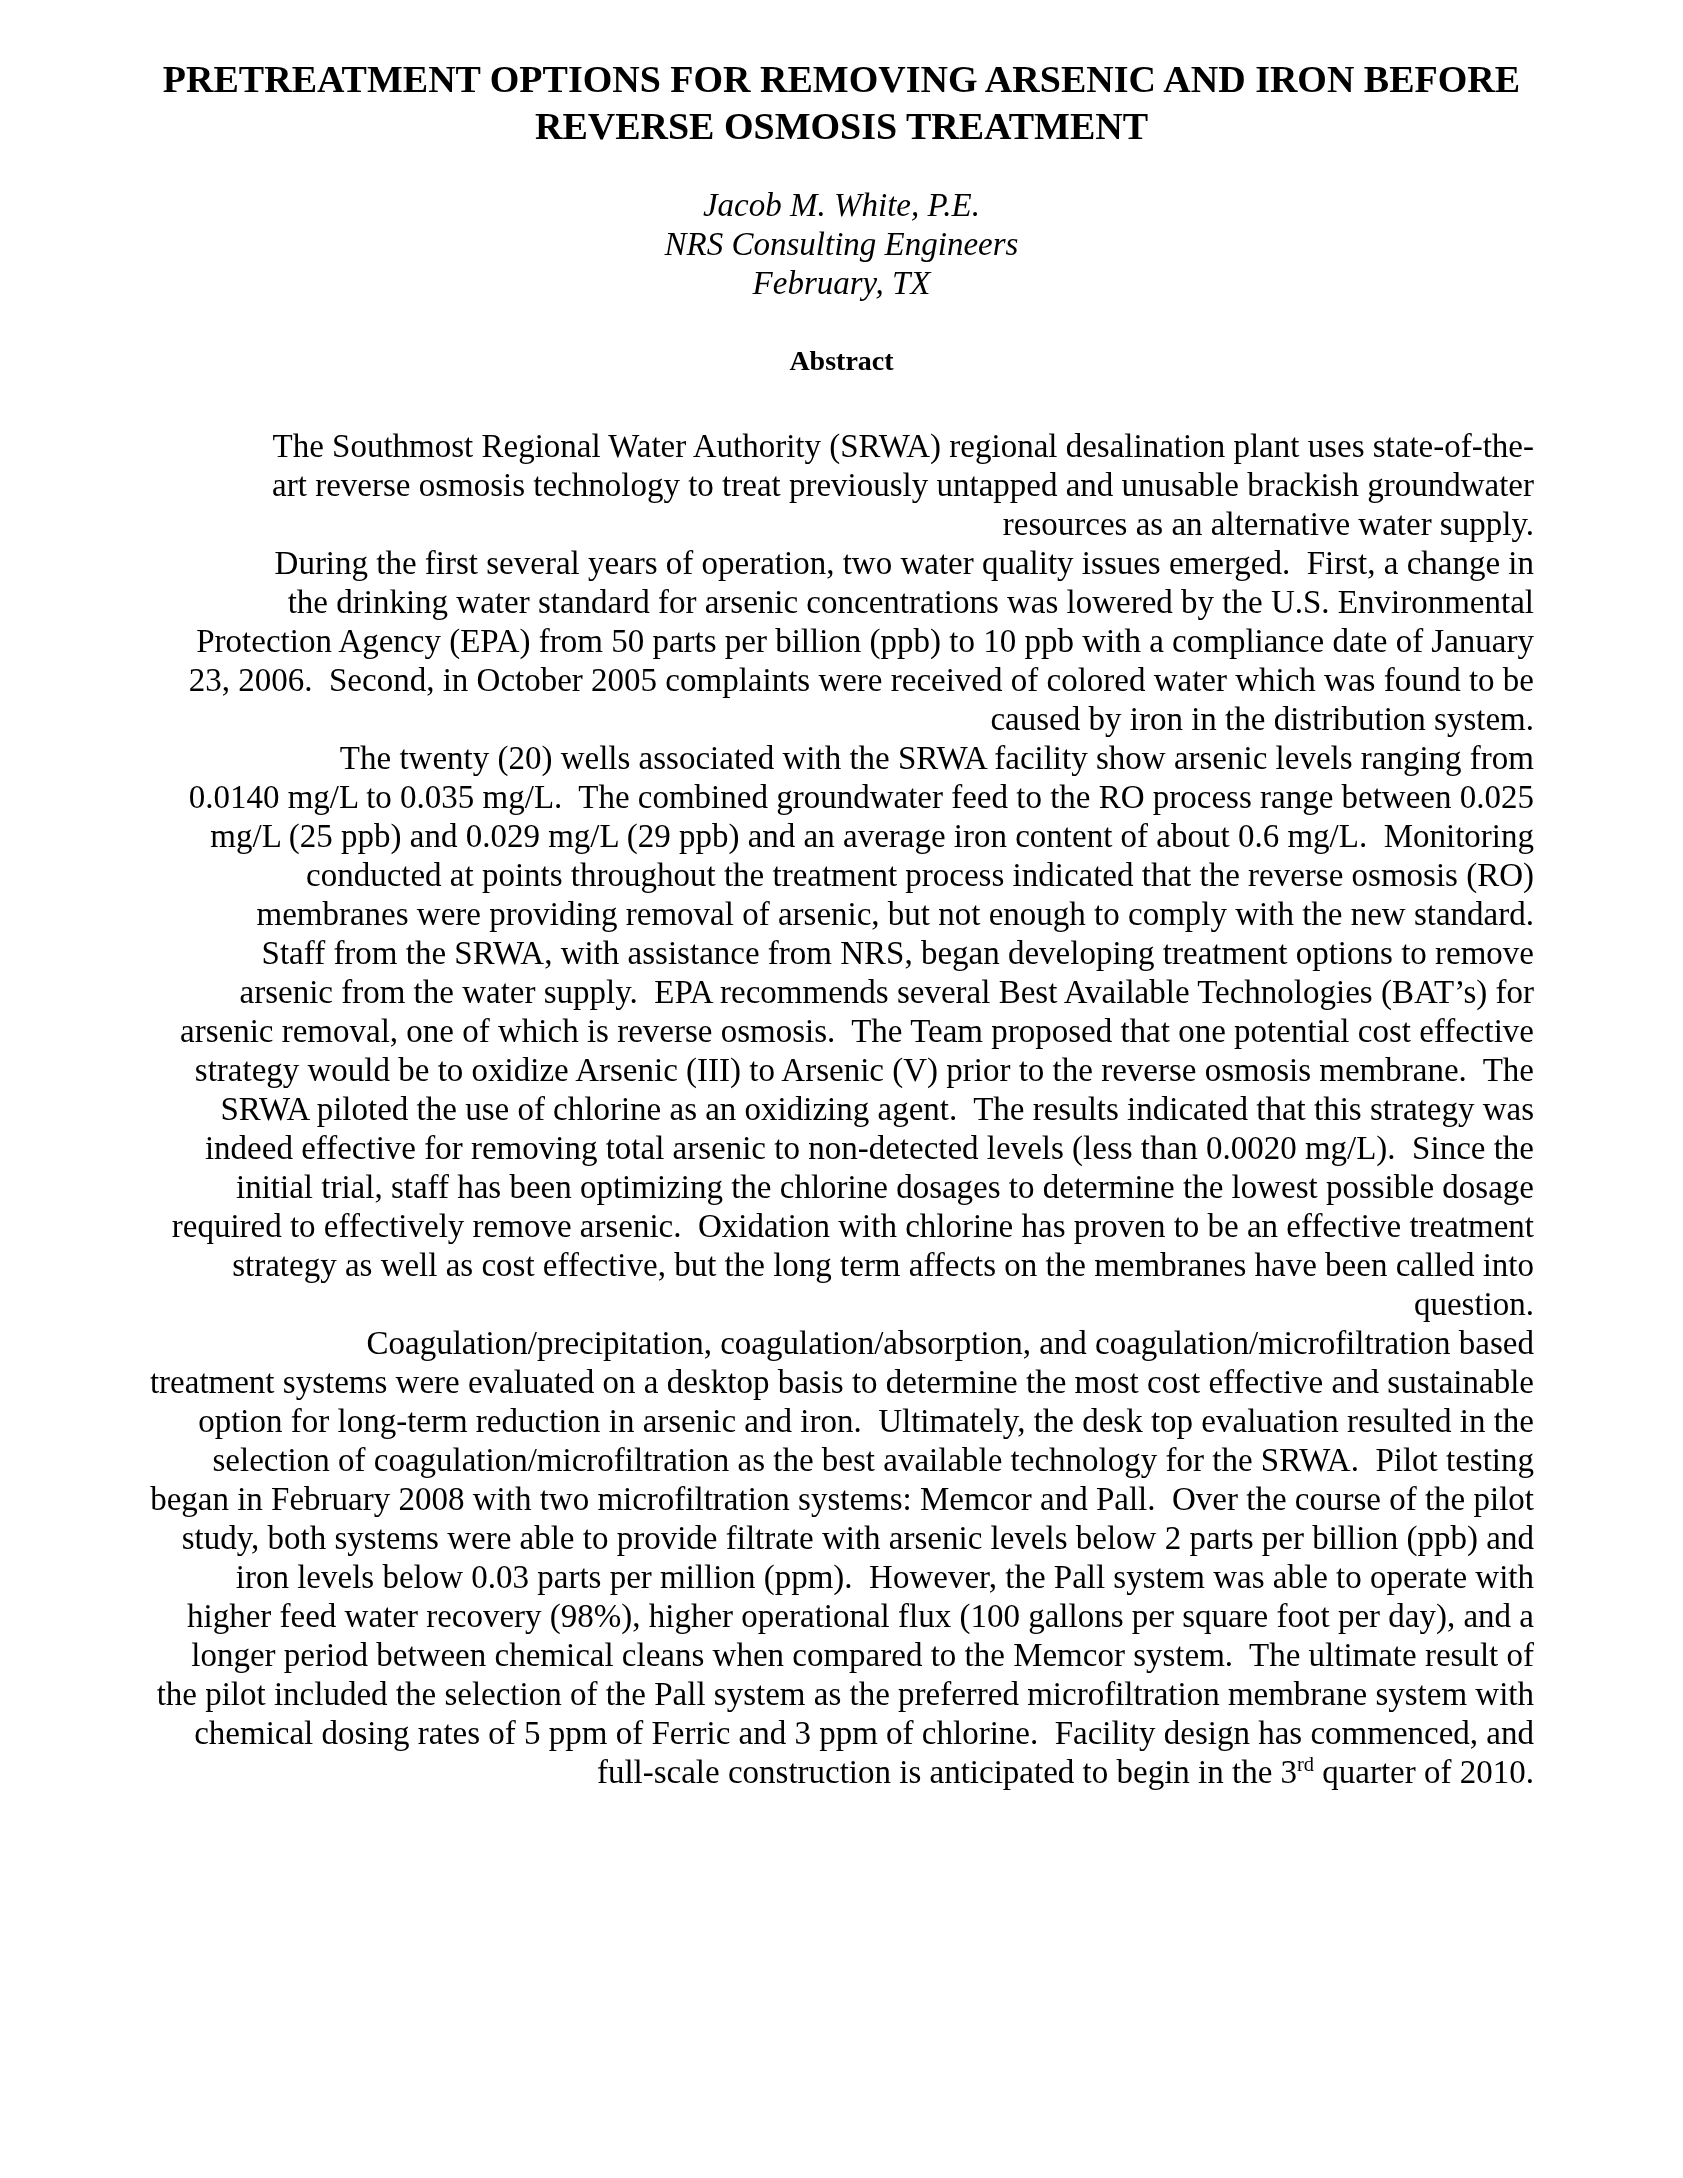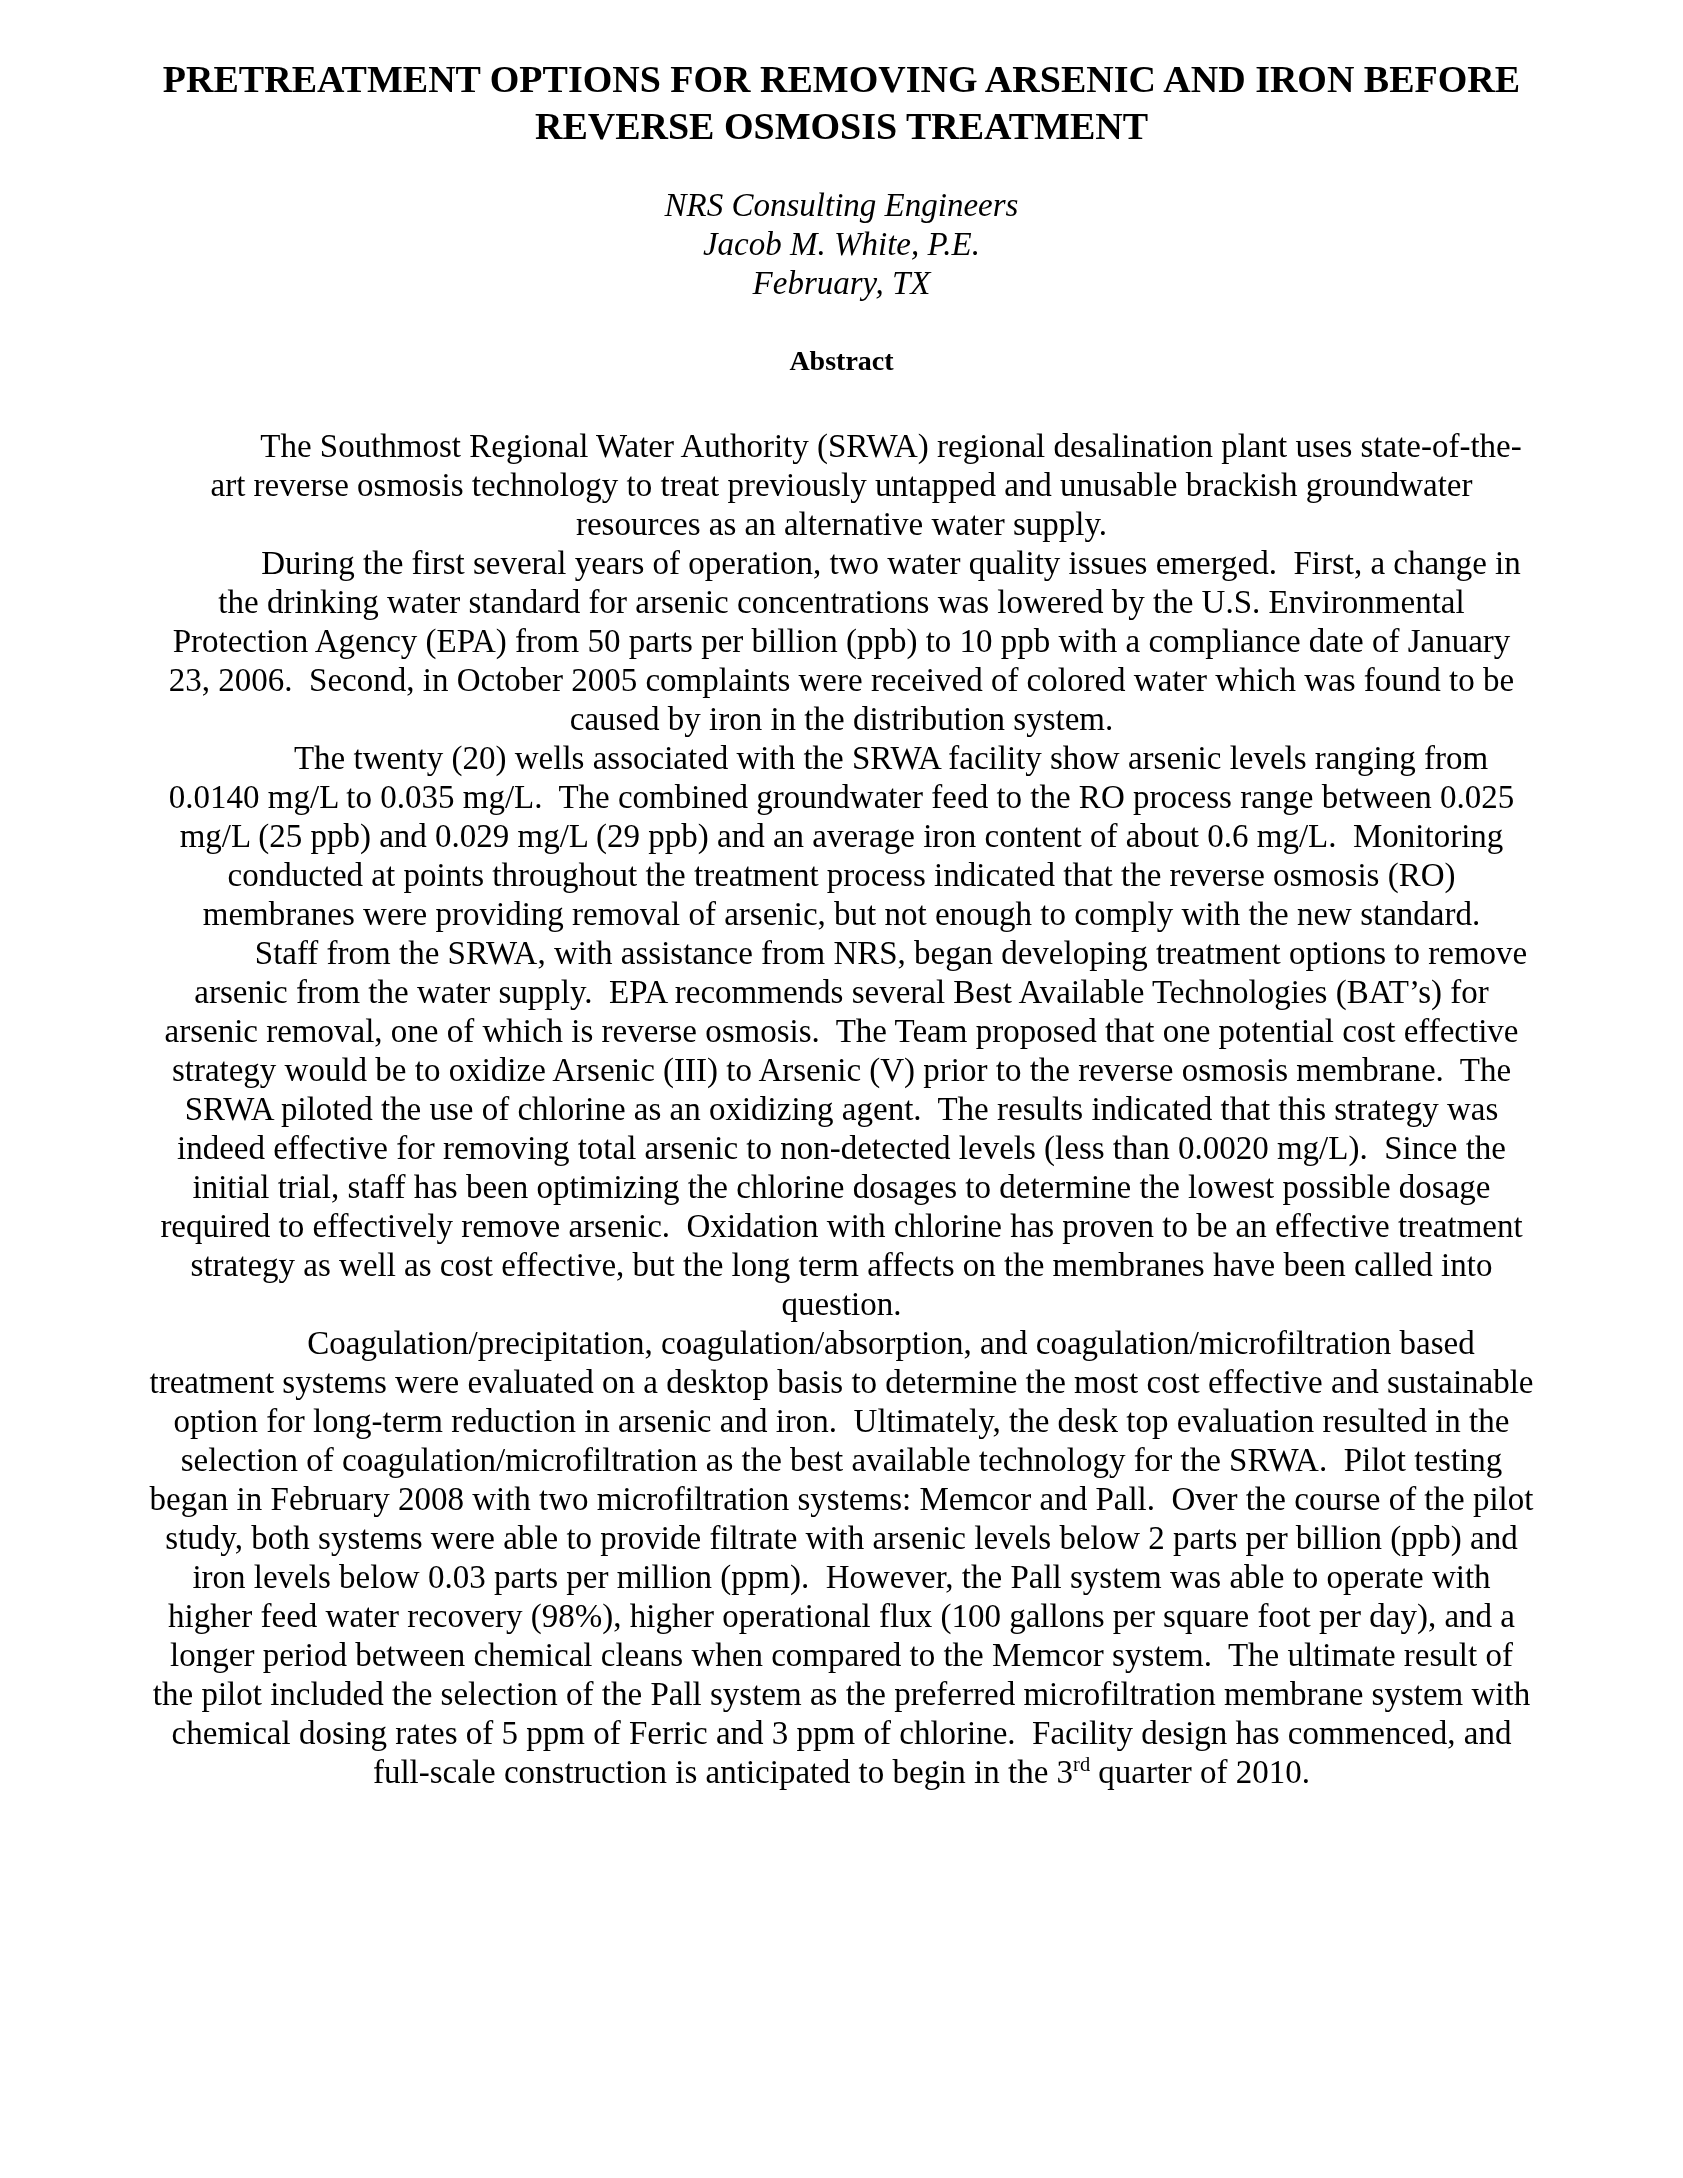--- a/index.html
+++ b/index.html
@@ -40,43 +40,43 @@
     margin: 36px 0 0 0;
     font-size: 28px;
     line-height: 44px;
     font-weight: bold;
     text-align: center;
   }
   .body-text {
     margin-top: 44px;
     font-size: 33px;
     line-height: 39px;
-    text-align: center;
+    text-align: right;
   }
   .body-text p {
     margin: 0;
     text-indent: 99px;
     white-space: pre-wrap;
   }
   .ordinal-sup {
     font-size: 0.62em;
     vertical-align: super;
     line-height: 0;
   }
 </style>
 </head>
 <body>
 
 <div class="page">
 
   <h1 class="paper-title">PRETREATMENT OPTIONS FOR REMOVING ARSENIC AND IRON BEFORE REVERSE OSMOSIS TREATMENT</h1>
 
   <div class="author-block">
+    <div>Jacob M. White, P.E.</div>
     <div>NRS Consulting Engineers</div>
-    <div>Jacob M. White, P.E.</div>
     <div>February, TX</div>
   </div>
 
   <h2 class="abstract-heading">Abstract</h2>
 
   <div class="body-text">
     <p>The Southmost Regional Water Authority (SRWA) regional desalination plant uses state-of-the-art reverse osmosis technology to treat previously untapped and unusable brackish groundwater resources as an alternative water supply.</p>
     <p>During the first several years of operation, two water quality issues emerged.  First, a change in the drinking water standard for arsenic concentrations was lowered by the U.S. Environmental Protection Agency (EPA) from 50 parts per billion (ppb) to 10 ppb with a compliance date of January 23, 2006.  Second, in October 2005 complaints were received of colored water which was found to be caused by iron in the distribution system.</p>
     <p>The twenty (20) wells associated with the SRWA facility show arsenic levels ranging from 0.0140 mg/L to 0.035 mg/L.  The combined groundwater feed to the RO process range between 0.025 mg/L (25 ppb) and 0.029 mg/L (29 ppb) and an average iron content of about 0.6 mg/L.  Monitoring conducted at points throughout the treatment process indicated that the reverse osmosis (RO) membranes were providing removal of arsenic, but not enough to comply with the new standard.</p>
     <p>Staff from the SRWA, with assistance from NRS, began developing treatment options to remove arsenic from the water supply.  EPA recommends several Best Available Technologies (BAT’s) for arsenic removal, one of which is reverse osmosis.  The Team proposed that one potential cost effective strategy would be to oxidize Arsenic (III) to Arsenic (V) prior to the reverse osmosis membrane.  The SRWA piloted the use of chlorine as an oxidizing agent.  The results indicated that this strategy was indeed effective for removing total arsenic to non-detected levels (less than 0.0020 mg/L).  Since the initial trial, staff has been optimizing the chlorine dosages to determine the lowest possible dosage required to effectively remove arsenic.  Oxidation with chlorine has proven to be an effective treatment strategy as well as cost effective, but the long term affects on the membranes have been called into question.</p>

